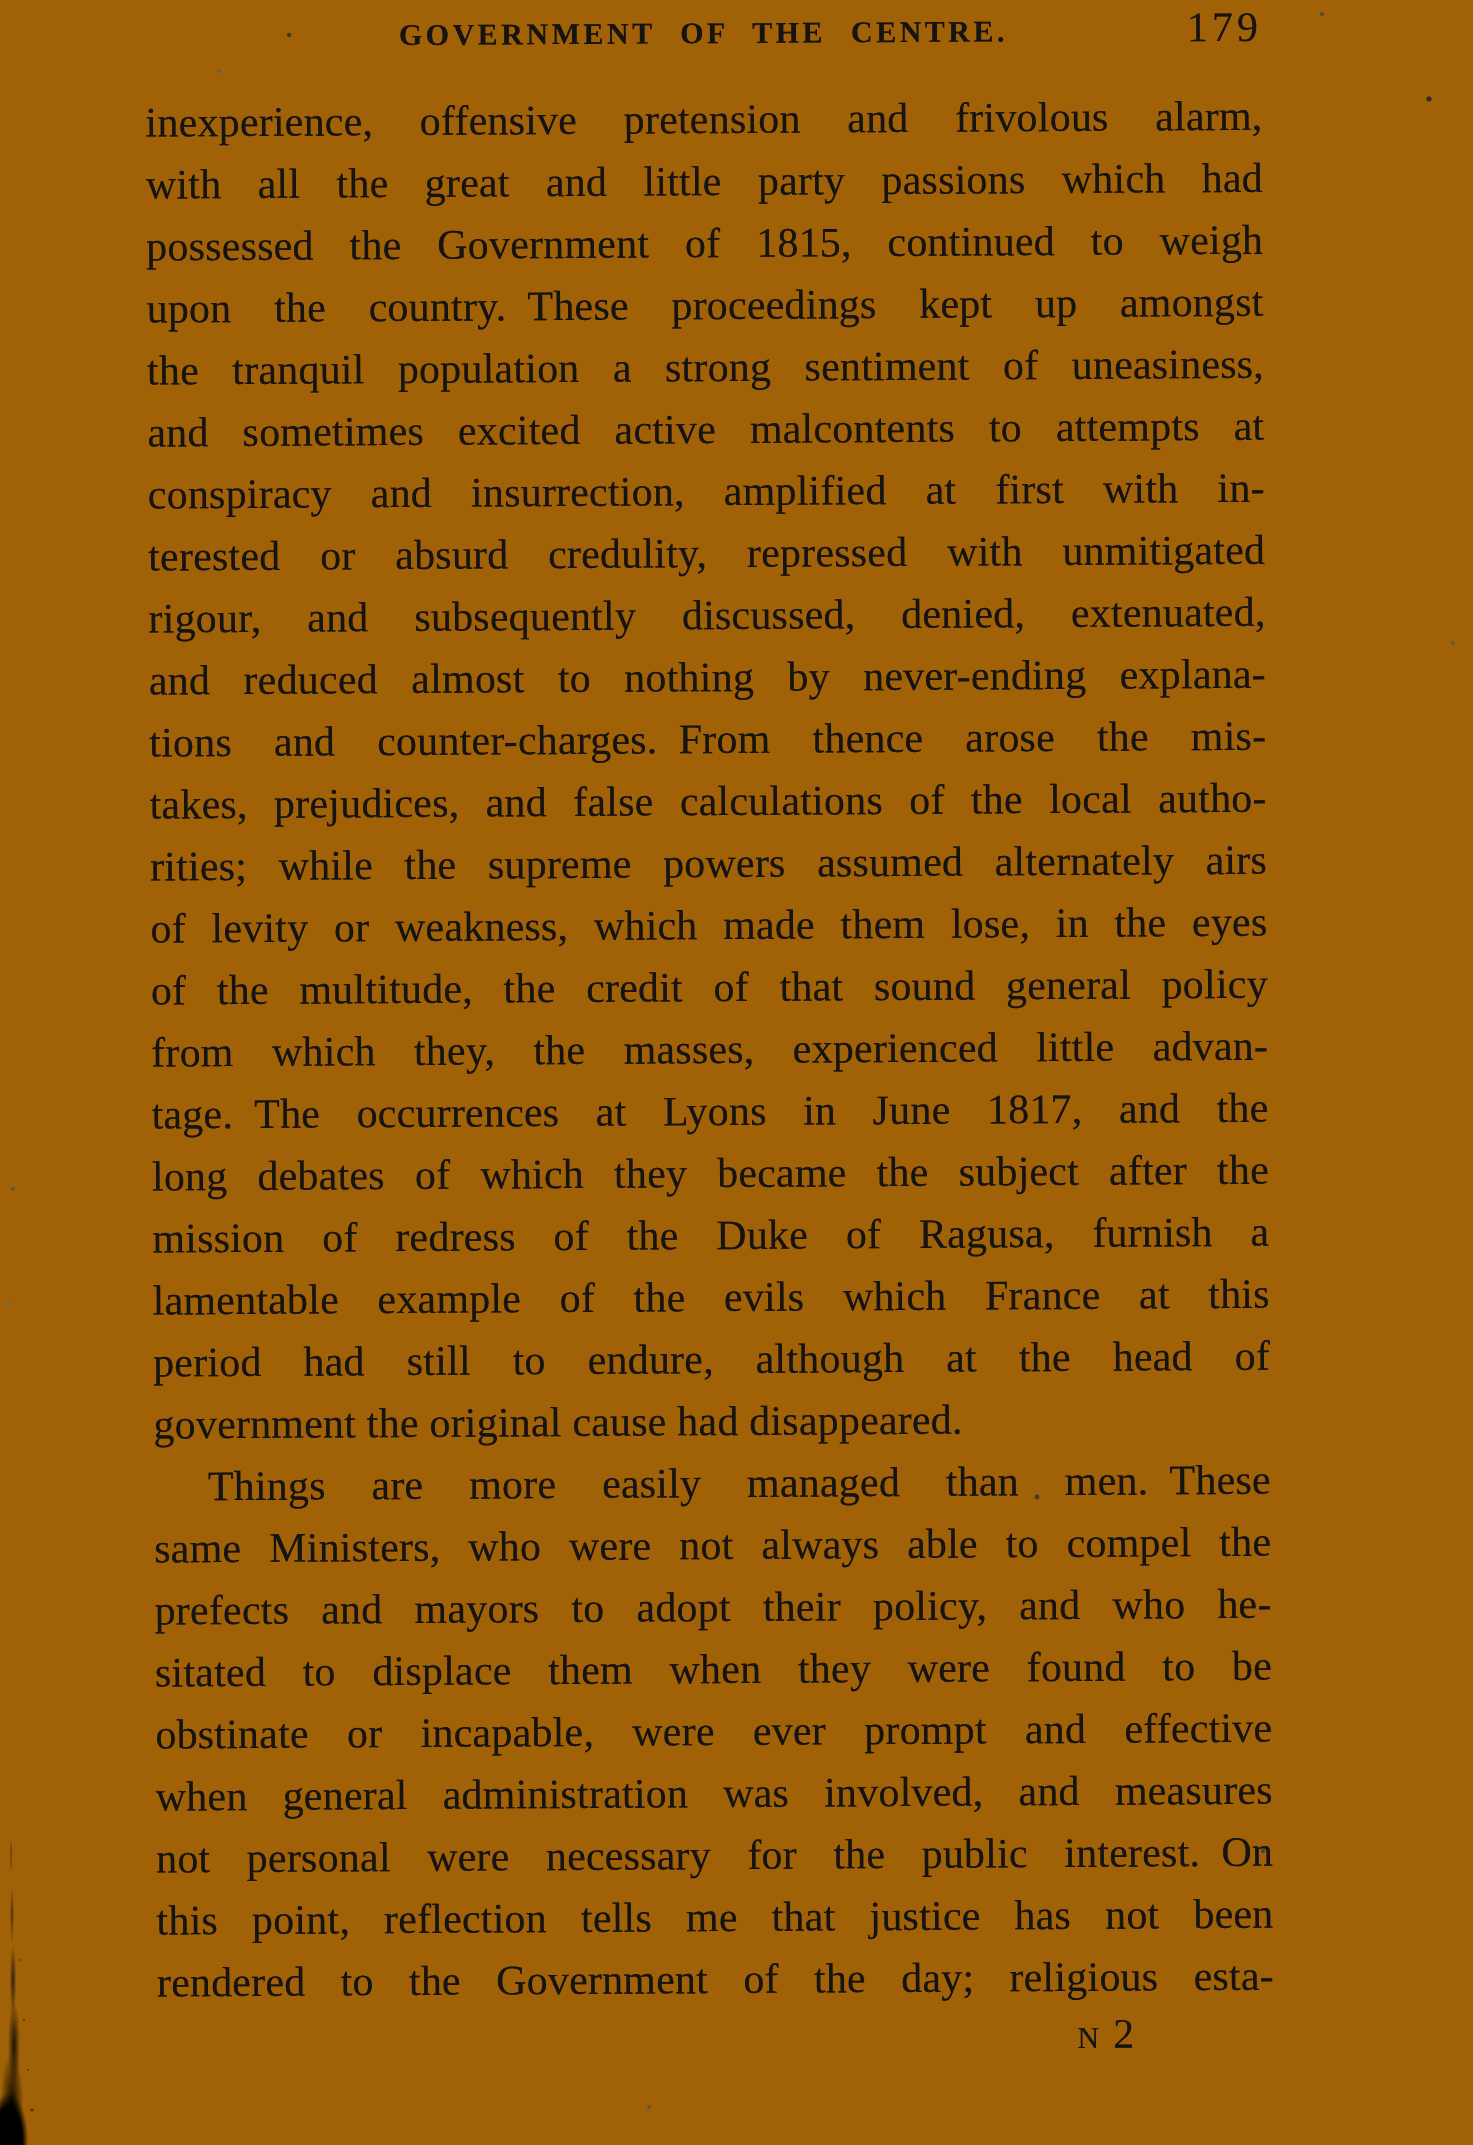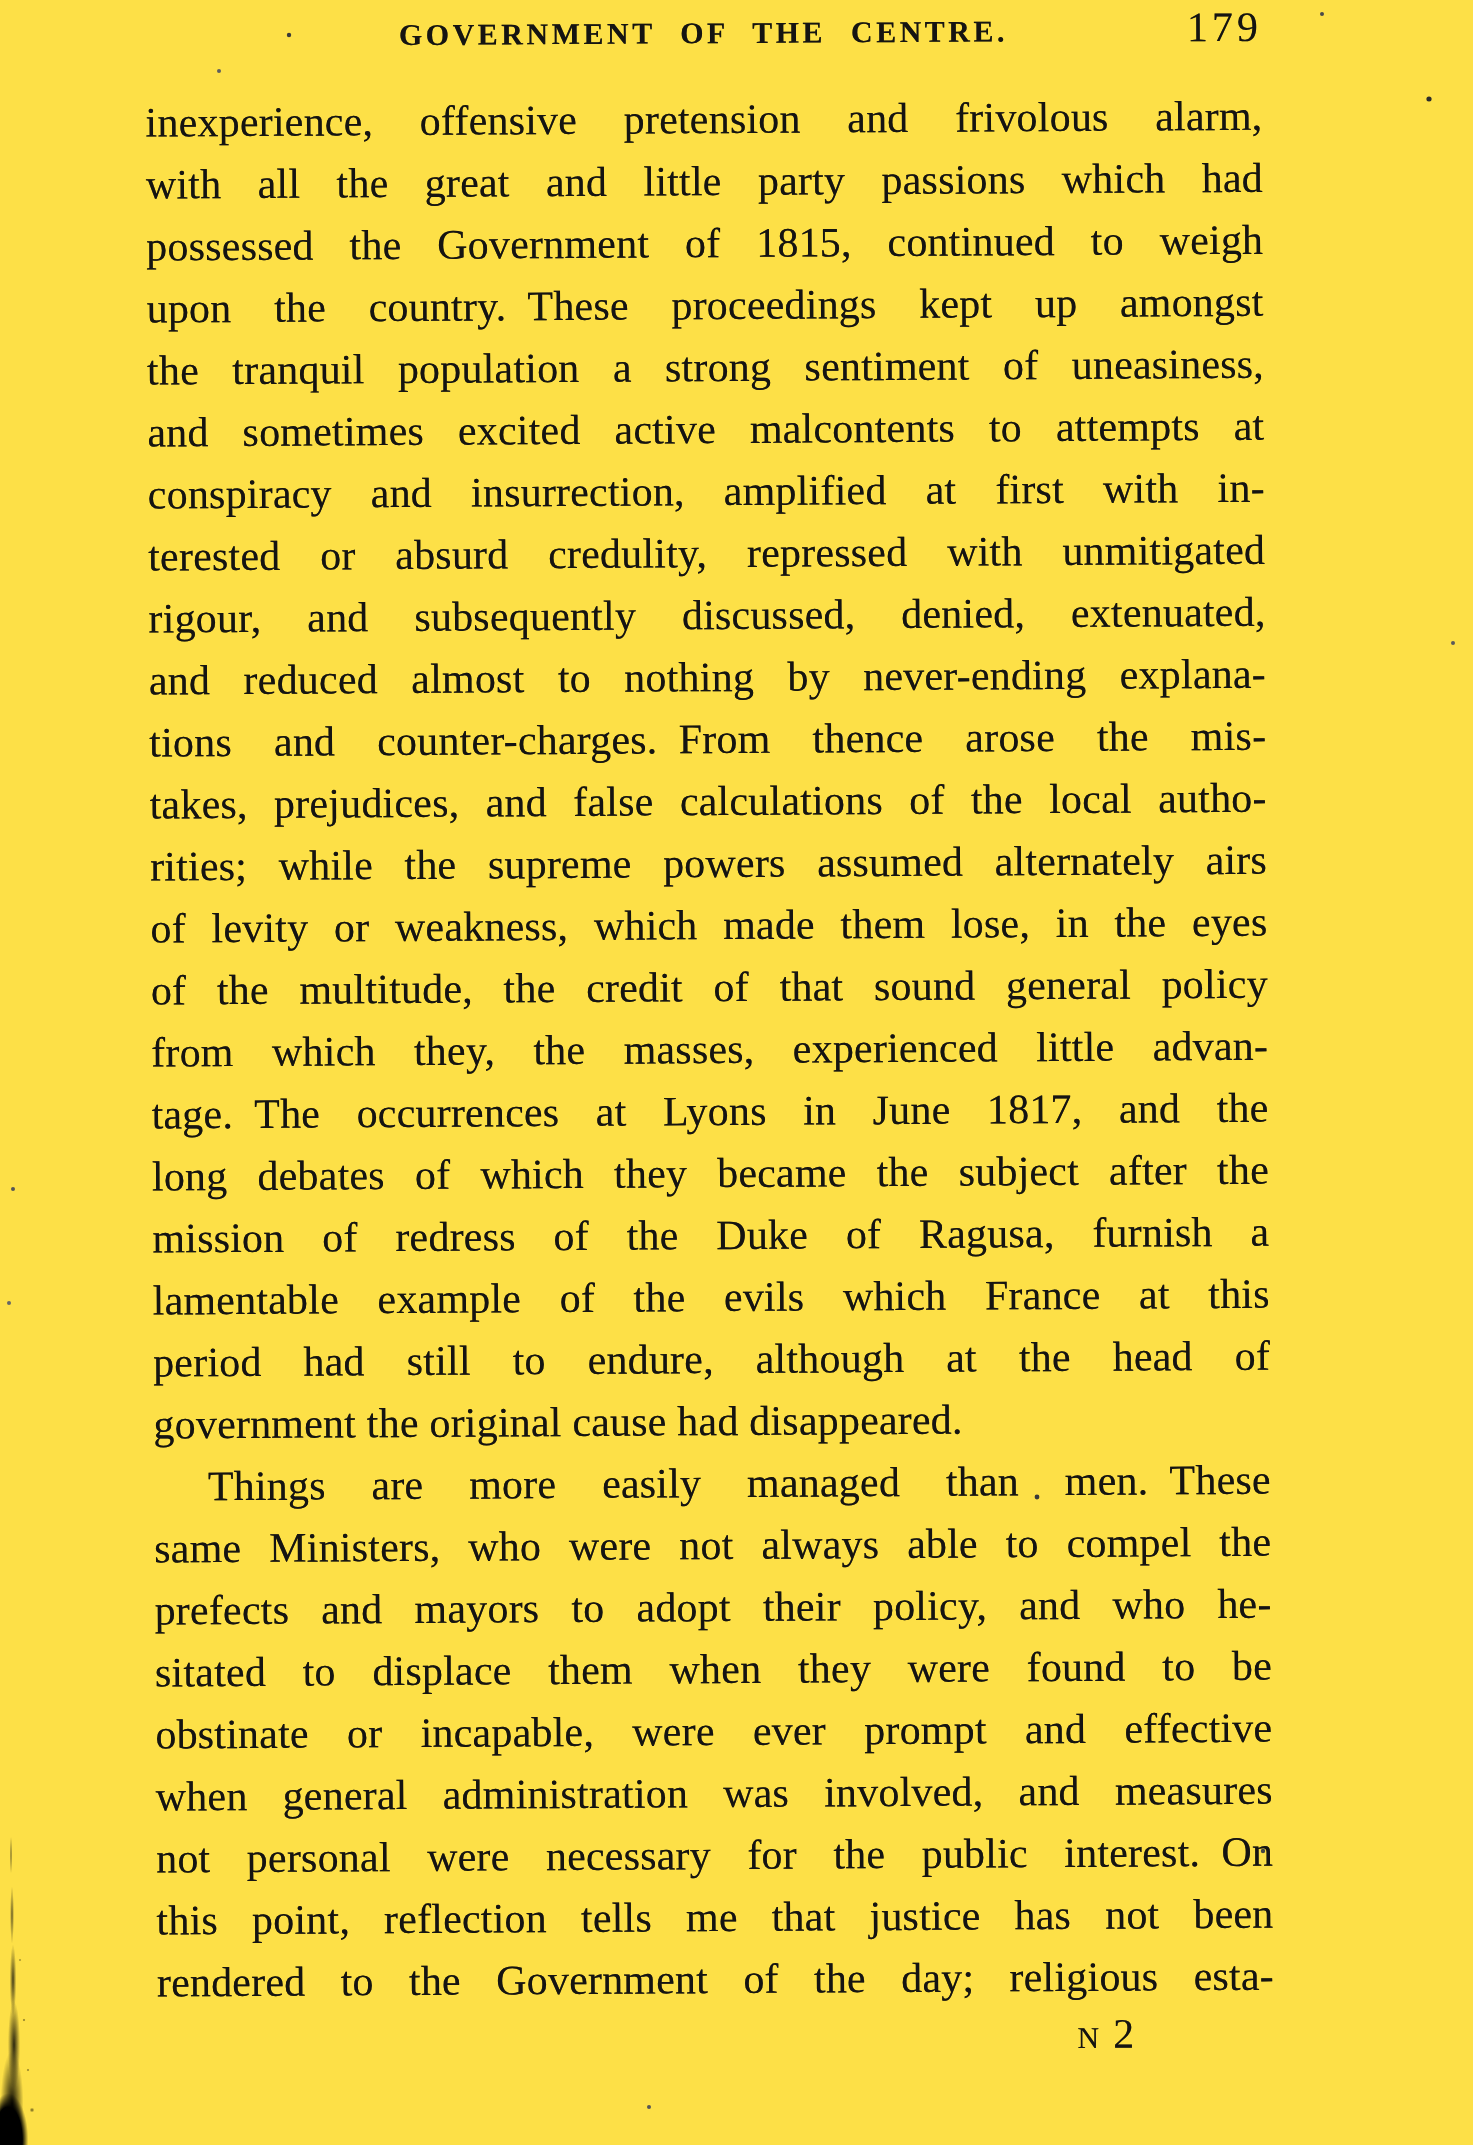--- a/index.html
+++ b/index.html
@@ -1,20 +1,20 @@
 <!DOCTYPE html>
 <html><head>
 <meta charset="utf-8">
 <style>
   html, body { margin: 0; padding: 0; background: #ffffff; }
   .page {
     position: relative;
     width: 1473px;
     height: 2145px;
-    background: #fde047;
+    background: #a16207;
     overflow: hidden;
     font-family: "Liberation Serif", serif;
     color: #151412;
   }
   .tilt {
     position: absolute;
     inset: 0;
     transform: rotate(-0.35deg);
     transform-origin: 50% 40%;
   }

